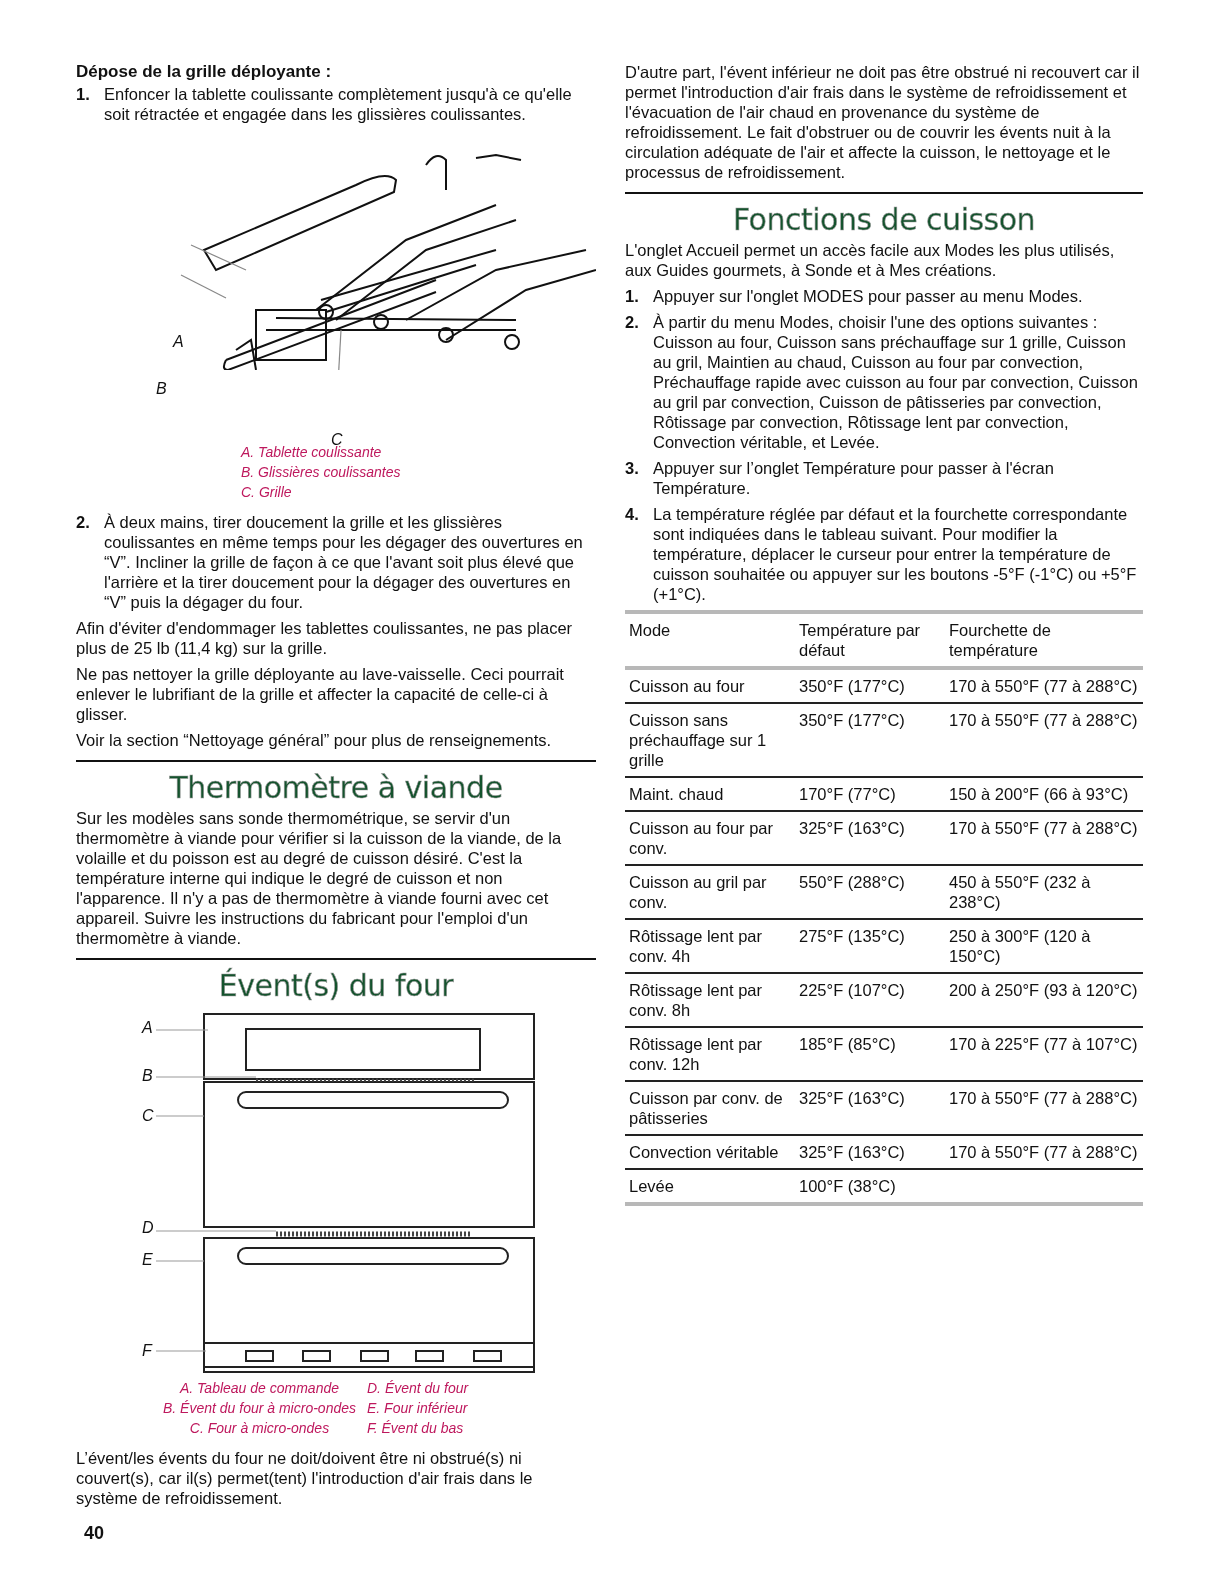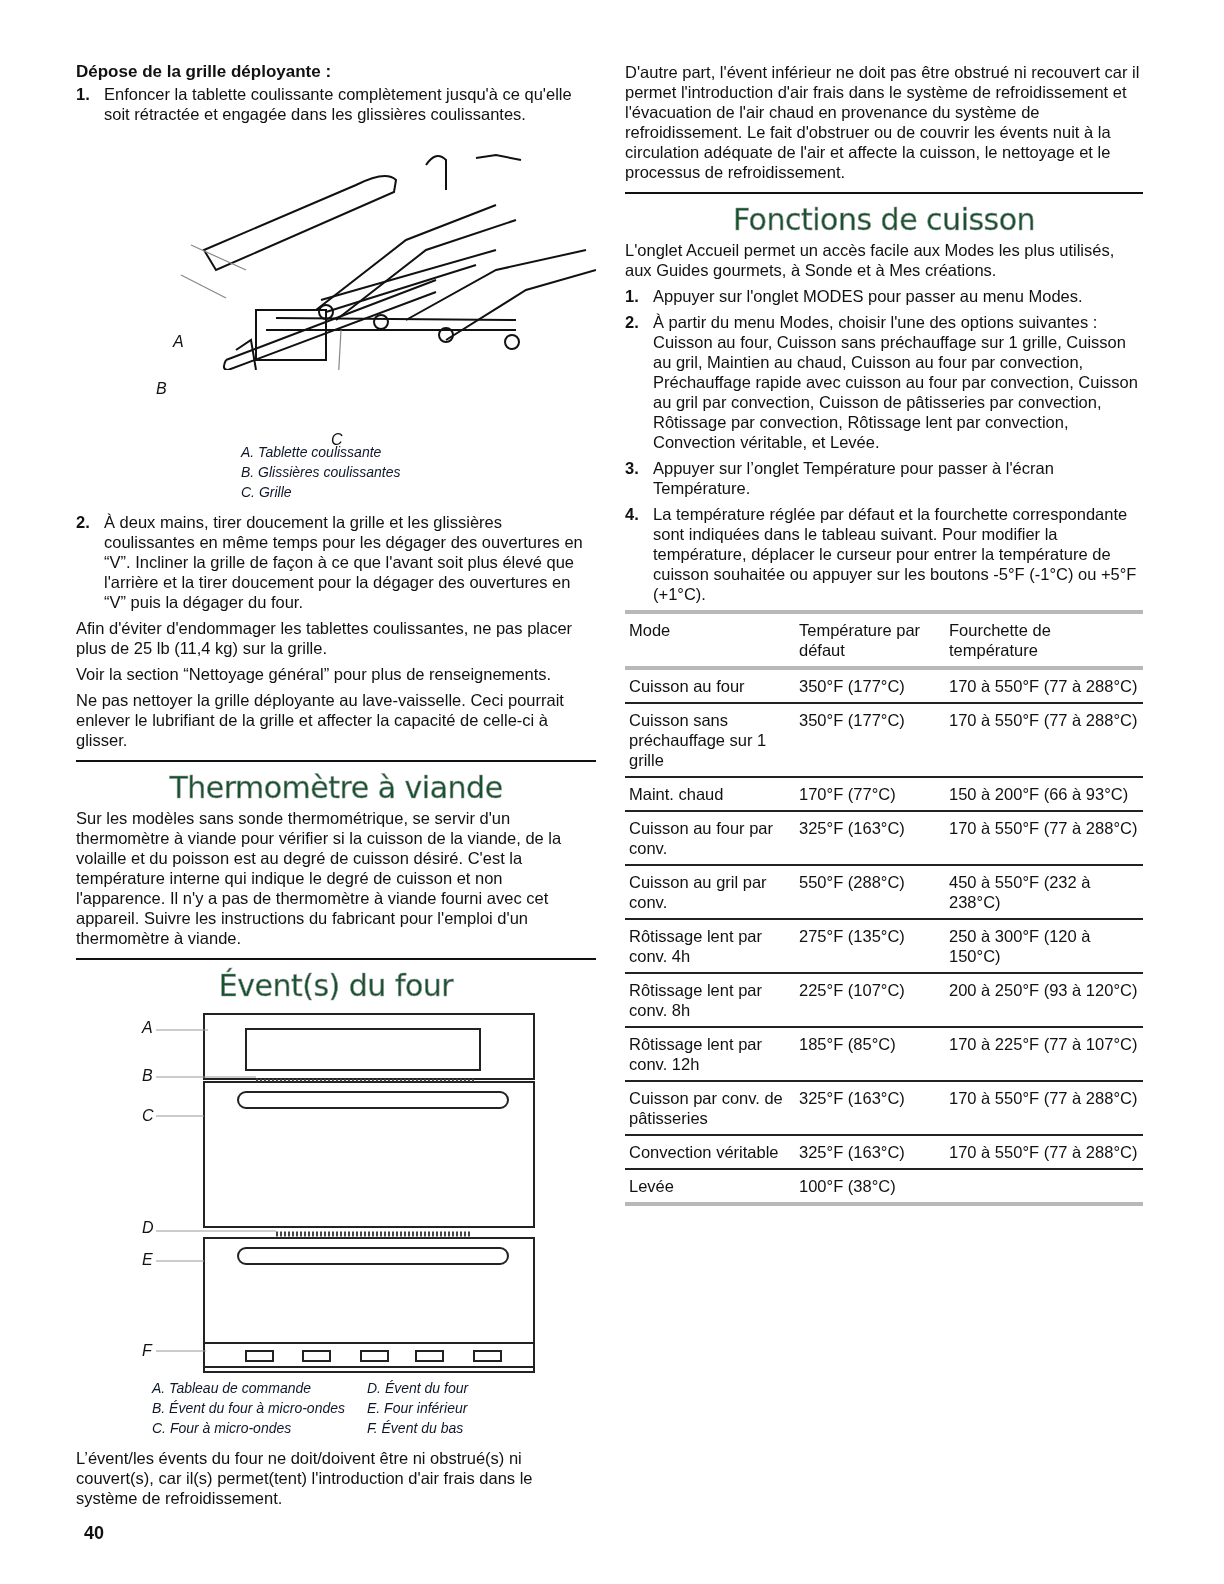--- a/index.html
+++ b/index.html
@@ -15,21 +15,21 @@
   ol { margin: 0; padding: 0; list-style: none; }
   ol li { position: relative; padding-left: 28px; margin-bottom: 6px; }
   ol li .num { position: absolute; left: 0; top: 0; font-weight: bold; }
   .rule { border-top: 2px solid #111; margin: 10px 0 8px 0; }
   .section-title {
     text-align: center; font-size: 30px; line-height: 36px; color: #14532d;
     font-family: "DejaVu Sans", sans-serif; letter-spacing: -0.5px; margin: 2px 0 2px 0;
     -webkit-text-stroke: 0.6px #9a9a9a;
   }
   .figure { position: relative; }
-  .caption { font-style: italic; font-size: 14px; line-height: 20px; color: #0f172a; }
+  .caption { font-style: italic; font-size: 14px; line-height: 20px; color: #be185d; }
   .label { position: absolute; font-style: italic; font-size: 16px; }
   table { border-collapse: collapse; width: 100%; font-size: 16.5px; line-height: 20px; }
   th { text-align: left; font-weight: normal; vertical-align: top; padding: 6px 4px 6px 4px; }
   td { vertical-align: top; padding: 6px 4px 6px 4px; border-top: 2px solid #222; }
   thead tr { border-top: 4px solid #b8b8b8; border-bottom: 4px solid #b8b8b8; }
   tbody tr:first-child td { border-top: none; }
   tbody tr:last-child { border-bottom: 4px solid #b8b8b8; }
   .c1 { width: 162px; } .c2 { width: 142px; }
   .page-num { position: absolute; left: 84px; top: 1523px; font-weight: bold; font-size: 18px; }
 </style>
@@ -73,22 +73,22 @@
   <div class="caption" style="margin-left:165px;margin-bottom:10px;">
     <div>A. Tablette coulissante</div>
     <div>B. Glissières coulissantes</div>
     <div>C. Grille</div>
   </div>
 
   <ol>
     <li><span class="num">2.</span><span>À deux mains, tirer doucement la grille et les glissières coulissantes en même temps pour les dégager des ouvertures en “V”. Incliner la grille de façon à ce que l'avant soit plus élevé que l'arrière et la tirer doucement pour la dégager des ouvertures en “V” puis la dégager du four.</span></li>
   </ol>
   <p>Afin d'éviter d'endommager les tablettes coulissantes, ne pas placer plus de 25 lb (11,4 kg) sur la grille.</p>
+  <p>Ne pas nettoyer la grille déployante au lave-vaisselle. Ceci pourrait enlever le lubrifiant de la grille et affecter la capacité de celle-ci à glisser.</p>
   <p>Voir la section “Nettoyage général” pour plus de renseignements.</p>
-  <p>Ne pas nettoyer la grille déployante au lave-vaisselle. Ceci pourrait enlever le lubrifiant de la grille et affecter la capacité de celle-ci à glisser.</p>
 
   <div class="rule"></div>
   <div class="section-title">Thermomètre à viande</div>
   <p>Sur les modèles sans sonde thermométrique, se servir d'un thermomètre à viande pour vérifier si la cuisson de la viande, de la volaille et du poisson est au degré de cuisson désiré. C'est la température interne qui indique le degré de cuisson et non l'apparence. Il n'y a pas de thermomètre à viande fourni avec cet appareil. Suivre les instructions du fabricant pour l'emploi d'un thermomètre à viande.</p>
 
   <div class="rule"></div>
   <div class="section-title">Évent(s) du four</div>
 
   <div class="figure" style="height:372px;">
     <svg width="520" height="372" viewBox="0 0 520 372" style="position:absolute;left:0;top:0;">
@@ -119,21 +119,21 @@
     </svg>
     <span class="label" style="left:66px;top:12px;">A</span>
     <span class="label" style="left:66px;top:60px;">B</span>
     <span class="label" style="left:66px;top:100px;">C</span>
     <span class="label" style="left:66px;top:212px;">D</span>
     <span class="label" style="left:66px;top:244px;">E</span>
     <span class="label" style="left:66px;top:335px;">F</span>
   </div>
 
   <div style="display:flex;margin-left:76px;margin-bottom:10px;">
-    <div class="caption" style="width:215px;">
+    <div class="caption" style="width:215px;text-align:center;">
       <div>A. Tableau de commande</div>
       <div>B. Évent du four à micro-ondes</div>
       <div>C. Four à micro-ondes</div>
     </div>
     <div class="caption">
       <div>D. Évent du four</div>
       <div>E. Four inférieur</div>
       <div>F. Évent du bas</div>
     </div>
   </div>

